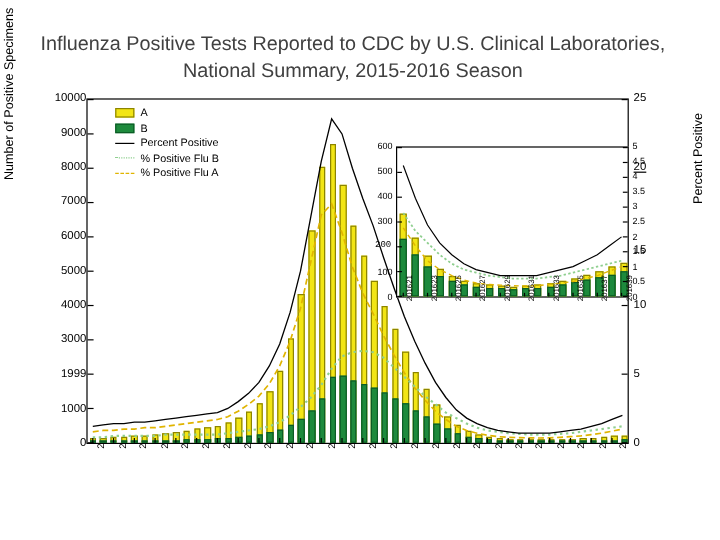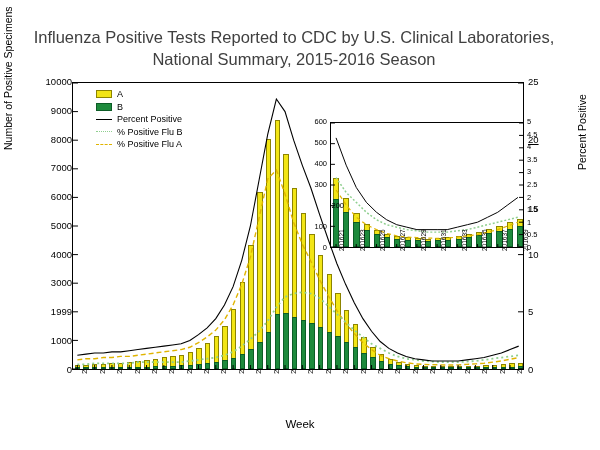--- a/index.html
+++ b/index.html
@@ -42,21 +42,20 @@
 
 <div id="root">
 
   <div class="title">
     <span>Influenza Positive Tests Reported to CDC by U.S. Clinical Laboratories,</span>
     <span class="l2">National Summary, 2015-2016 Season</span>
   </div>
 
   <div class="ylabel">Number of Positive Specimens</div>
   <div class="y2label">Percent Positive</div>
-  <div class="xlabel">Week</div>
 
   <div id="yticks">
       <div class="ytick" style="top: 364px;">0</div>
       <div class="ytick" style="top: 335.2px;">1000</div>
       <div class="ytick" style="top: 306.4px;">1999</div>
       <div class="ytick" style="top: 277px;">3000</div>
       <div class="ytick" style="top: 248.8px;">4000</div>
       <div class="ytick" style="top: 220px;">5000</div>
       <div class="ytick" style="top: 191.2px;">6000</div>
       <div class="ytick" style="top: 162.4px;">7000</div>
@@ -352,21 +351,21 @@
         <line x1="107.21052631578948" x2="107.21052631578948" y1="126" y2="123" stroke="#000" stroke-width="1"></line>
         <line x1="127.63157894736844" x2="127.63157894736844" y1="126" y2="123" stroke="#000" stroke-width="1"></line>
         <line x1="148.05263157894737" x2="148.05263157894737" y1="126" y2="123" stroke="#000" stroke-width="1"></line>
         <line x1="168.47368421052633" x2="168.47368421052633" y1="126" y2="123" stroke="#000" stroke-width="1"></line>
         <line x1="188.8947368421053" x2="188.8947368421053" y1="126" y2="123" stroke="#000" stroke-width="1"></line>
       </svg>
   </div>
   <div id="insyticks">
       <div class="ins-ytick" style="top: 243px; right: 273px;">0</div>
       <div class="ins-ytick" style="top: 222px; right: 273px;">100</div>
-      <div class="ins-ytick" style="top: 201px; right: 256px;">200</div>
+      <div class="ins-ytick" style="top: 201px; right: 274px; font-family: Liberation Mono, monospace;">200</div>
       <div class="ins-ytick" style="top: 180px; right: 273px;">300</div>
       <div class="ins-ytick" style="top: 159px; right: 273px;">400</div>
       <div class="ins-ytick" style="top: 138px; right: 273px;">500</div>
       <div class="ins-ytick" style="top: 117px; right: 273px;">600</div>
     </div>
   <div id="insy2ticks">
       <div class="ins-y2tick" style="top: 243px; left: 527px;">0</div>
       <div class="ins-y2tick" style="top: 230.4px; left: 527px;">0.5</div>
       <div class="ins-y2tick" style="top: 217.8px; left: 527px;">1</div>
       <div class="ins-y2tick" style="top: 205.2px; left: 527px;">1.5</div>

